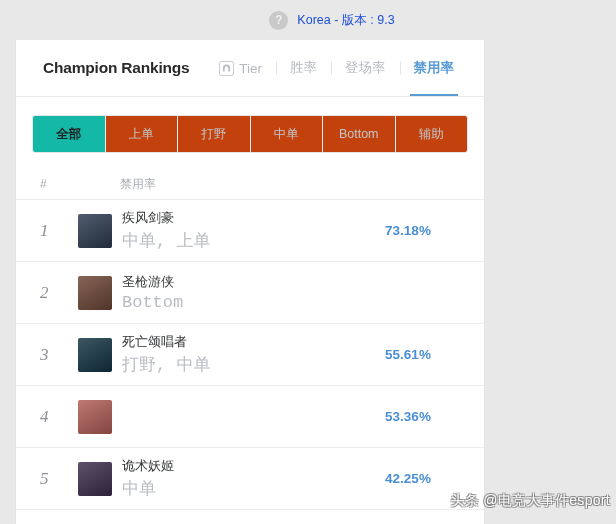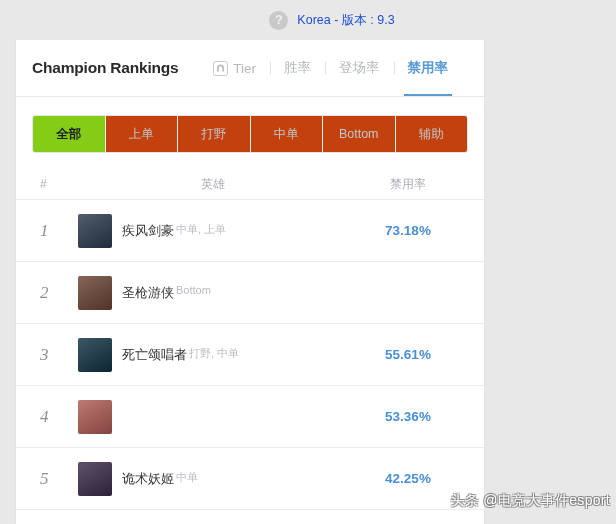--- a/index.html
+++ b/index.html
@@ -72,27 +72,28 @@
     padding: 0 0 0 16px;
     box-sizing: border-box;
     position: relative;
   }
   .card-title {
     font-size: 15.5px;
     font-weight: bold;
     color: #2a2a2a;
     letter-spacing: -0.2px;
     white-space: nowrap;
+    margin-left: 11px;
   }
   .tabs {
     display: flex;
     align-items: center;
     margin-left: auto;
     height: 100%;
-    padding-right: 22px;
+    padding-right: 16px;
   }
   .tab {
     position: relative;
     display: flex;
     align-items: center;
     gap: 5px;
     padding: 0 14px;
     height: 100%;
     font-size: 13.5px;
     color: #b4b8bf;
@@ -147,21 +148,21 @@
     align-items: center;
     justify-content: center;
     font-size: 12.5px;
     color: #c2c6cc;
     border-right: 1px solid #eceef0;
     box-sizing: border-box;
     background: #c2410c;
   }
   .filter:last-child { border-right: none; }
   .filter.active {
-    background: #84cc16;
+    background: #14b8a6;
     color: #1f1f1f;
     font-weight: bold;
   }
 
   
   .table {
     margin-top: 16px;
   }
   .thead {
     display: flex;
@@ -210,28 +211,29 @@
     border-radius: 2px;
     position: relative;
     overflow: hidden;
   }
   .avatar::after {
     content: "";
     position: absolute;
     inset: 0;
     background: linear-gradient(150deg, rgba(255,255,255,0.18), rgba(0,0,0,0.25));
   }
-  .champ-text { display: flex; flex-direction: row; gap: 2px; }
+  .champ-text { display: flex; flex-direction: column; gap: 2px; }
   .champ-name {
     font-size: 13px;
     color: #333537;
   }
   .champ-roles {
-    font-size: 11px;
+    font-size: 17px;
     color: #b9bcc1;
+    font-family: Liberation Mono, monospace;
   }
   .rate {
     width: 120px;
     text-align: center;
     font-size: 13.5px;
     font-weight: bold;
     color: #4a8fd4;
   }
 
   
@@ -312,21 +314,20 @@
       </div>
       <div class="filter">
         <span>辅助</span>
       </div>
     </div>
   </div>
 
   <div class="table">
     <div class="thead">
       <div class="col-rank">#</div>
-      <div class="col-champ">英雄</div>
       <div class="col-rate">禁用率</div>
     </div>
 
     <div class="rows">
 
       <div class="row">
         <div class="rank">1</div>
         <div class="champ-cell">
           <span class="avatar" style="background:#2b3a4e"></span>
           <span class="champ-text">

